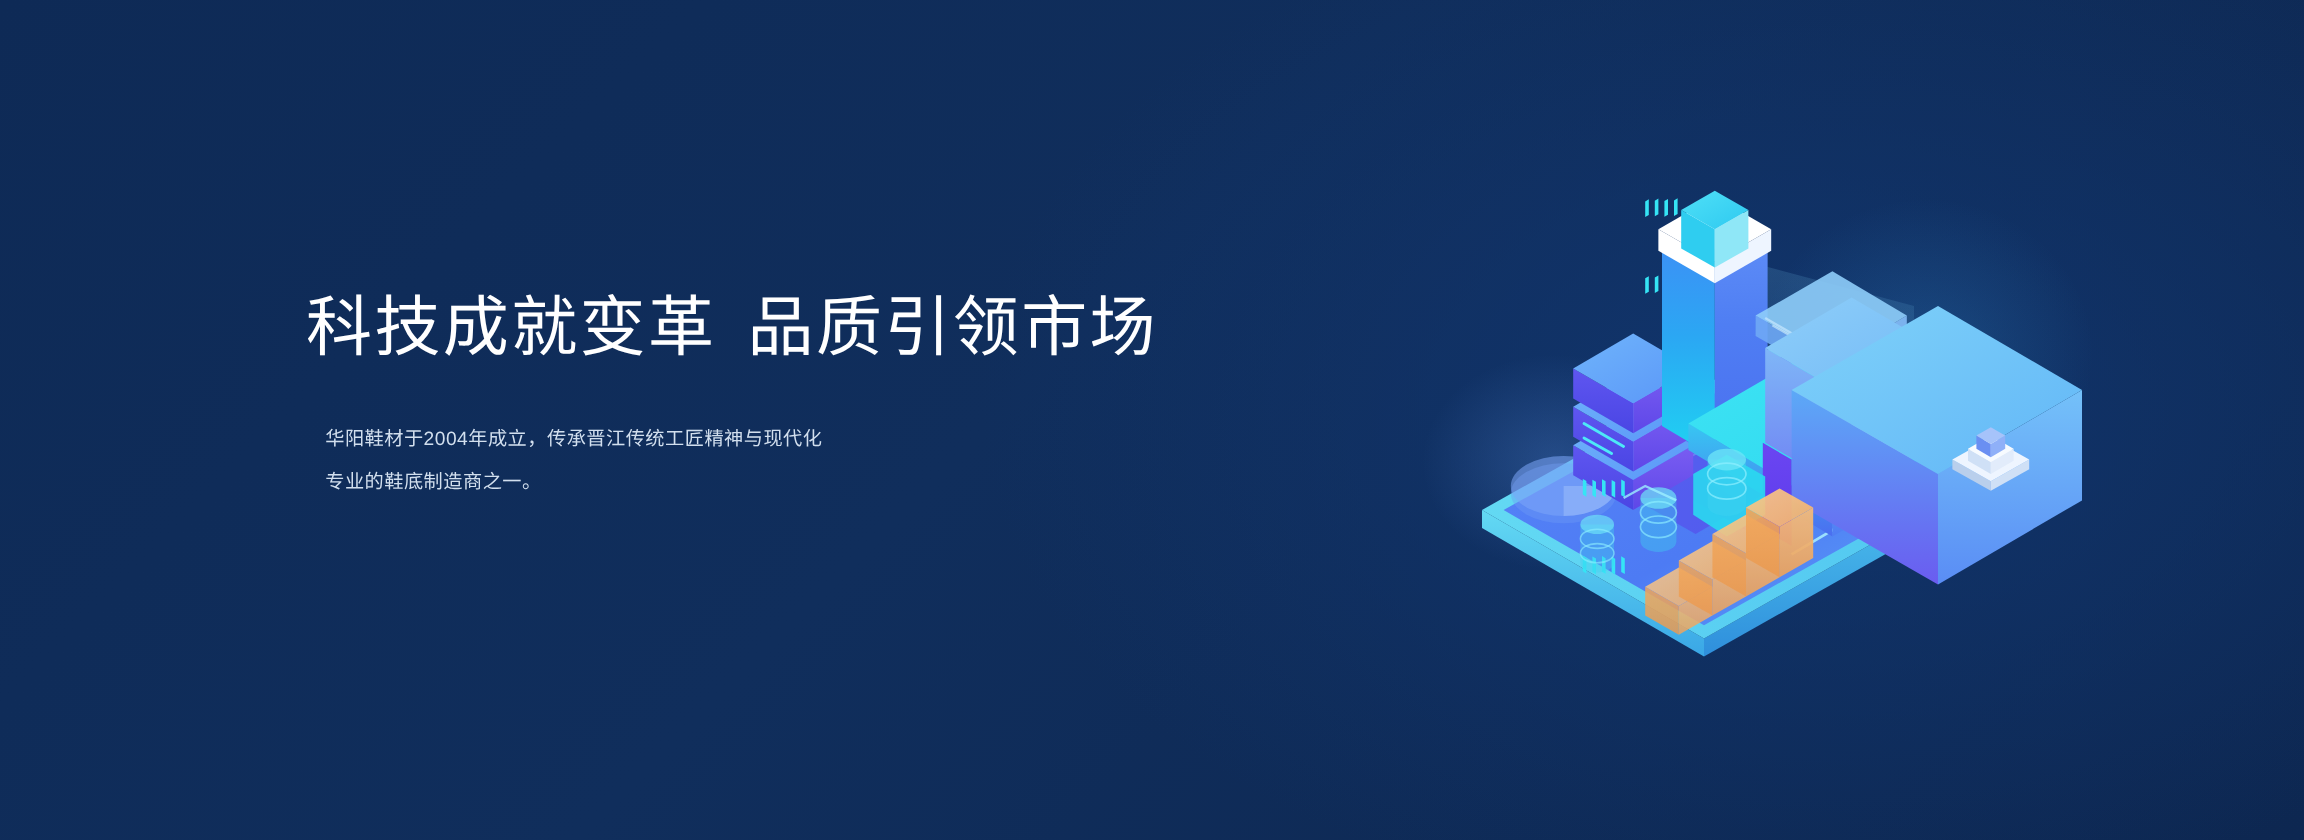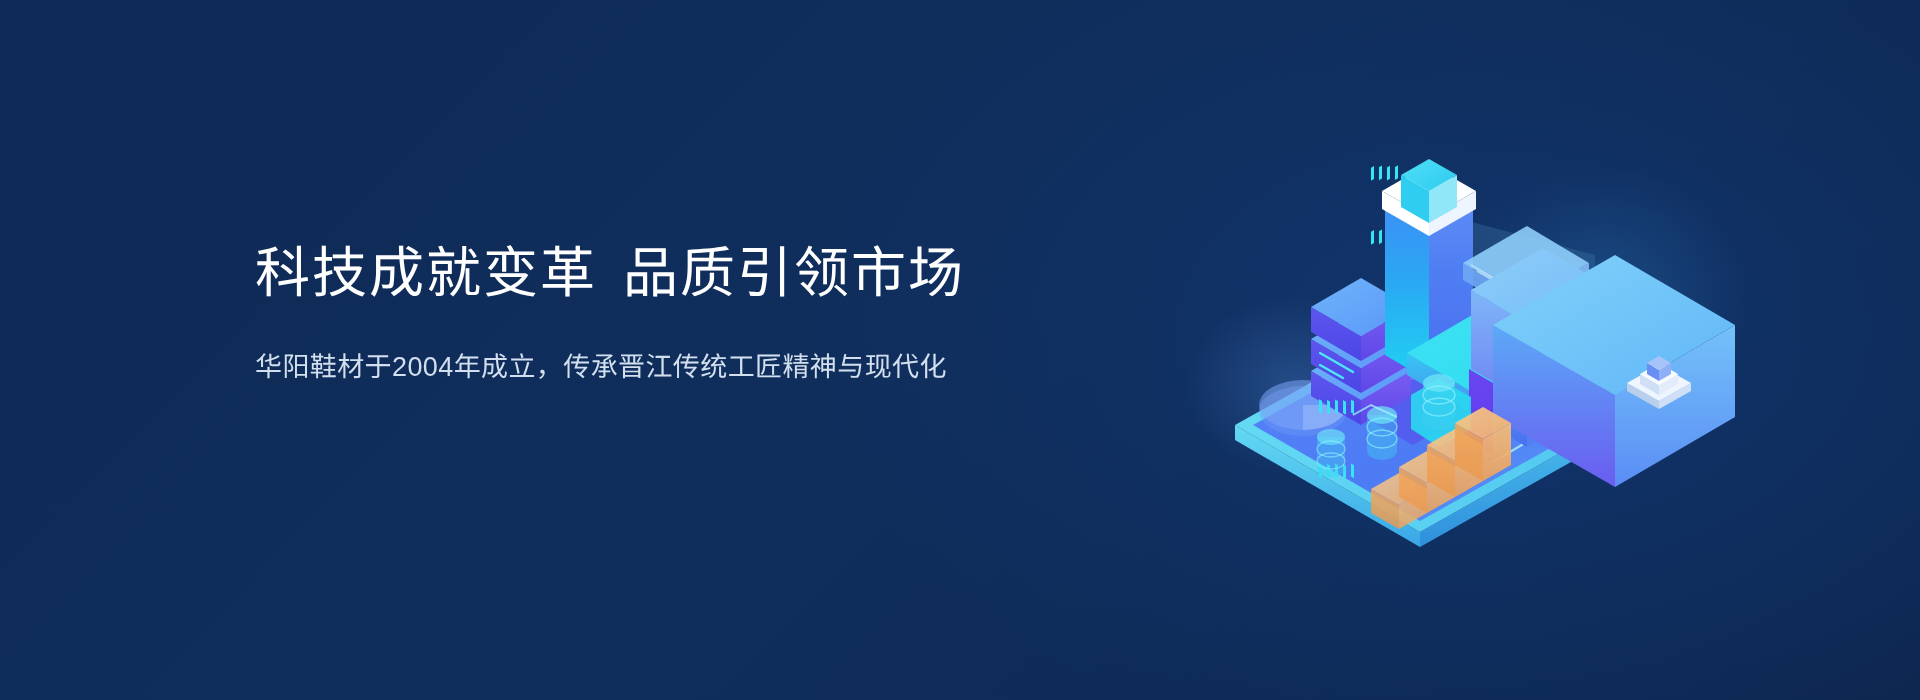--- a/index.html
+++ b/index.html
@@ -28,25 +28,25 @@
     line-height:1.22;
     font-weight:400;
     letter-spacing:2px;
     margin:0 0 42px 0;
     white-space:nowrap;
     font-family:Liberation Serif, serif;
   }
   #headline .gap{display:inline-block;width:26px;}
   #paragraph{
     color:#d2dfee;
-    font-size:27px;
+    font-size:16px;
     line-height:36px;
     font-weight:400;
     letter-spacing:.4px;
-    margin:0;
+    margin:16px;
     max-width:620px;
   }
   #paragraph .pline{display:block;white-space:nowrap;}
 
   
   #illus-wrap{
     position:absolute;left:1175px;top:95px;width:600px;height:480px;
   }
   #illus{display:block;width:600px;height:480px;}
 </style>
@@ -54,20 +54,21 @@
 <body>
 
 <div id="banner">
 
   <div id="copy">
 
     <h1 id="headline"><span>科技成就变革</span><span class="gap"></span><span>品质引领市场</span></h1>
 
     <p id="paragraph">
       <span class="pline">华阳鞋材于2004年成立，传承晋江传统工匠精神与现代化</span>
+      <span class="pline">专业的鞋底制造商之一。</span>
     </p>
 
   </div>
 
   <div id="illus-wrap">
     <svg id="illus" viewBox="0 0 600 480" xmlns="http://www.w3.org/2000/svg">
       <defs>
 
         <linearGradient id="gPlatTop" x1="0" y1="0" x2="1" y2="1">
           <stop offset="0%" stop-color="#5a86f8"></stop>

